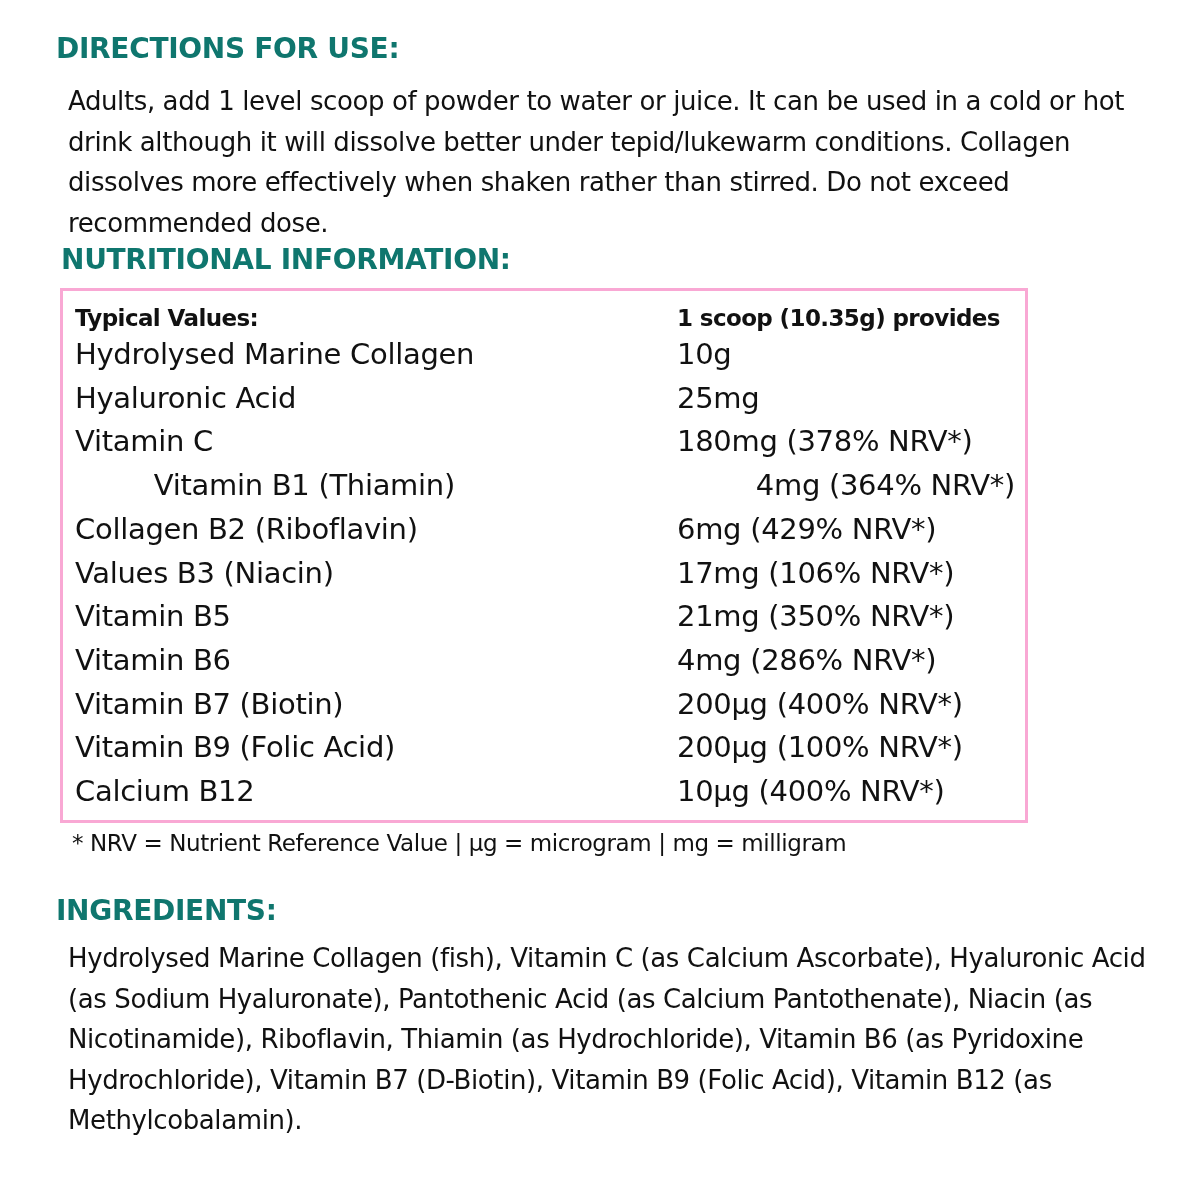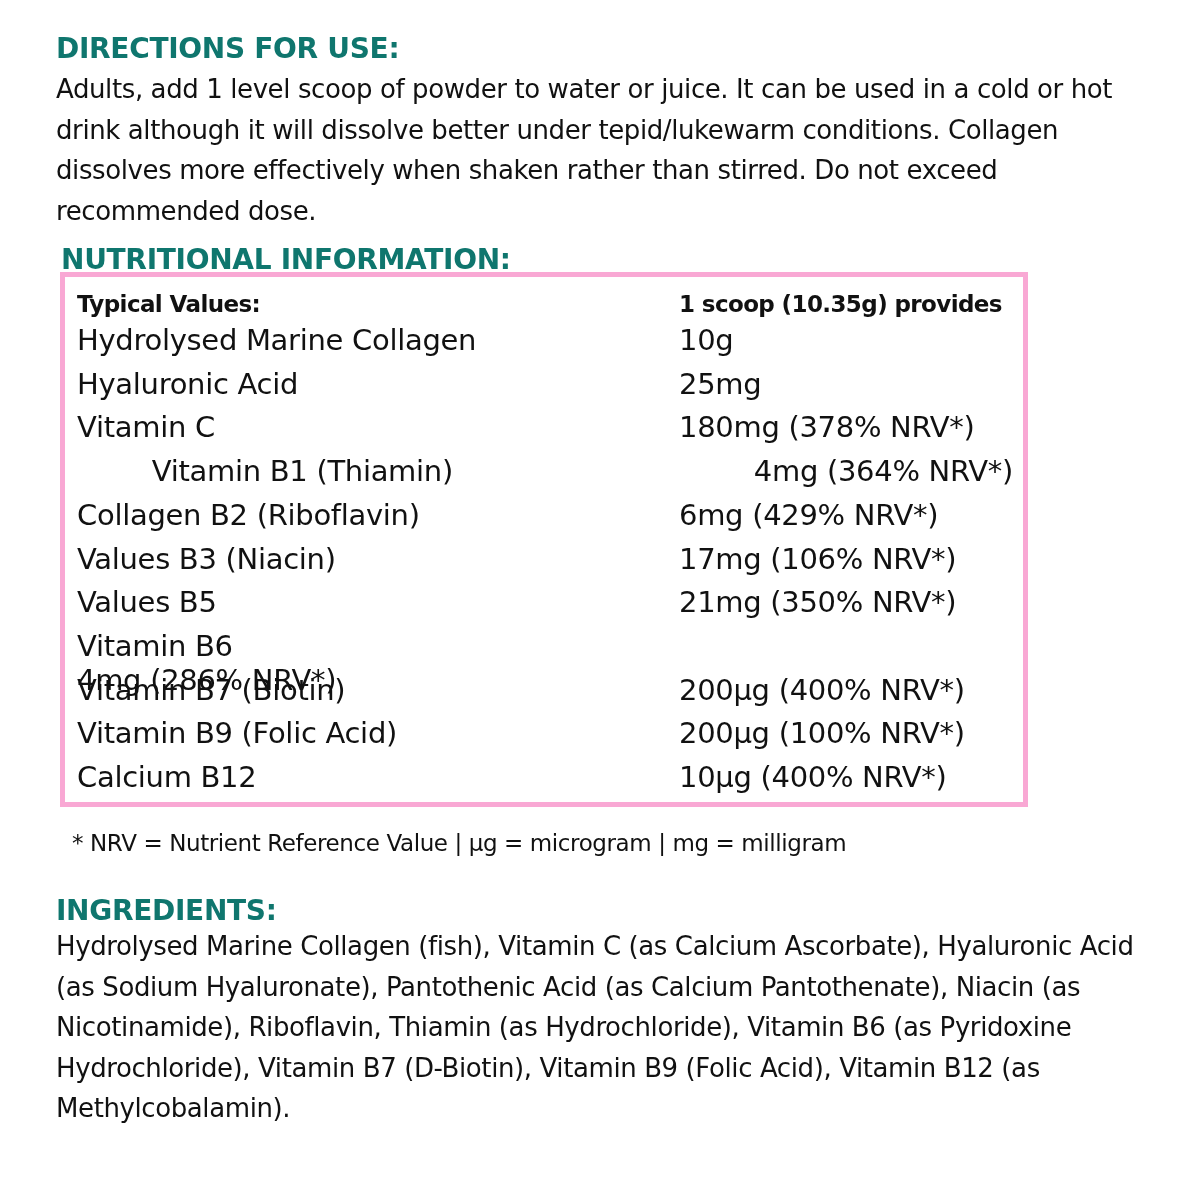--- a/index.html
+++ b/index.html
@@ -1,26 +1,26 @@
 <!DOCTYPE html>
 <html><head>
 <meta charset="utf-8">
 <style>
   html, body { margin: 0; padding: 0; background: #ffffff; }
   body { width: 1200px; height: 1200px; position: relative; overflow: hidden;
          font-family: "DejaVu Sans", sans-serif; color: #111; }
   .heading { position: absolute; color: #0f766e; font-weight: bold; font-size: 28px;
              letter-spacing: -0.3px; margin: 0; }
   .para { position: absolute; left: 56px; width: 1100px; font-size: 26px; line-height: 40.5px;
-          margin: 0; letter-spacing: -0.4px; }
+          margin: 12px; letter-spacing: -0.4px; }
   #h-directions { left: 56px; top: 32px; }
   #directions-text { top: 69px; }
   #h-nutrition { left: 61px; top: 243px; }
-  .box { position: absolute; left: 60px; top: 272px; width: 968px; height: 535px;
-         border: 5px solid #f9a8d4; box-sizing: border-box; }
+  .box { position: absolute; left: 60px; top: 288px; width: 968px; height: 535px;
+         border: 3px solid #f9a8d4; box-sizing: border-box; }
   .row { position: absolute; left: 12px; right: 10px; display: flex; font-size: 29px;
          letter-spacing: -0.3px; }
   .row .name { width: 602px; }
   .row.header { font-size: 23px; font-weight: bold; letter-spacing: -0.6px; }
   #footnote { position: absolute; left: 72px; top: 830px; font-size: 23px; letter-spacing: -0.4px; }
   #h-ingredients { left: 56px; top: 894px; }
   #ingredients-text { top: 926px; }
 </style>
 </head>
 <body>
@@ -54,24 +54,24 @@
       </div>
       <div class="row" style="top: 220.8px;">
         <span class="name">Collagen B2 (Riboflavin)</span>
         <span>6mg (429% NRV*)</span>
       </div>
       <div class="row" style="top: 264.5px;">
         <span class="name">Values B3 (Niacin)</span>
         <span>17mg (106% NRV*)</span>
       </div>
       <div class="row" style="top: 308.2px;">
-        <span class="name">Values B5</span>
+        <span class="name">Vitamin B5</span>
         <span>21mg (350% NRV*)</span>
       </div>
-      <div class="row" style="top: 351.9px; flex-direction: column;">
+      <div class="row" style="top: 351.9px;">
         <span class="name">Vitamin B6</span>
         <span>4mg (286% NRV*)</span>
       </div>
       <div class="row" style="top: 395.6px;">
         <span class="name">Vitamin B7 (Biotin)</span>
         <span>200µg (400% NRV*)</span>
       </div>
       <div class="row" style="top: 439.3px;">
         <span class="name">Vitamin B9 (Folic Acid)</span>
         <span>200µg (100% NRV*)</span>

